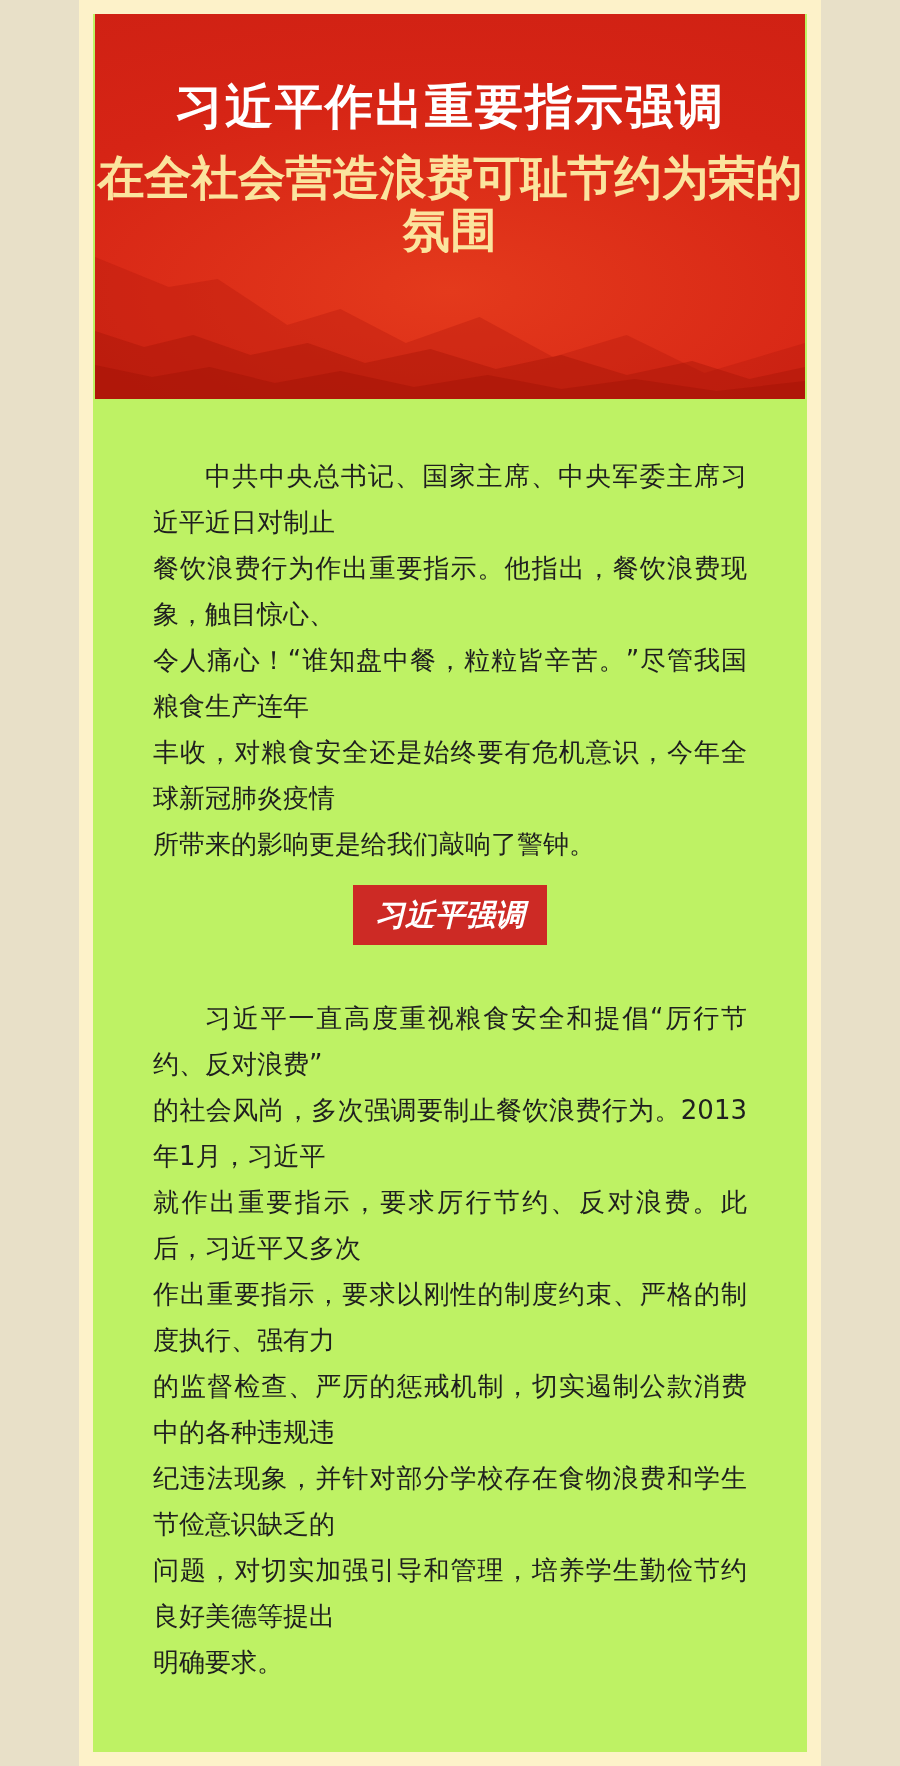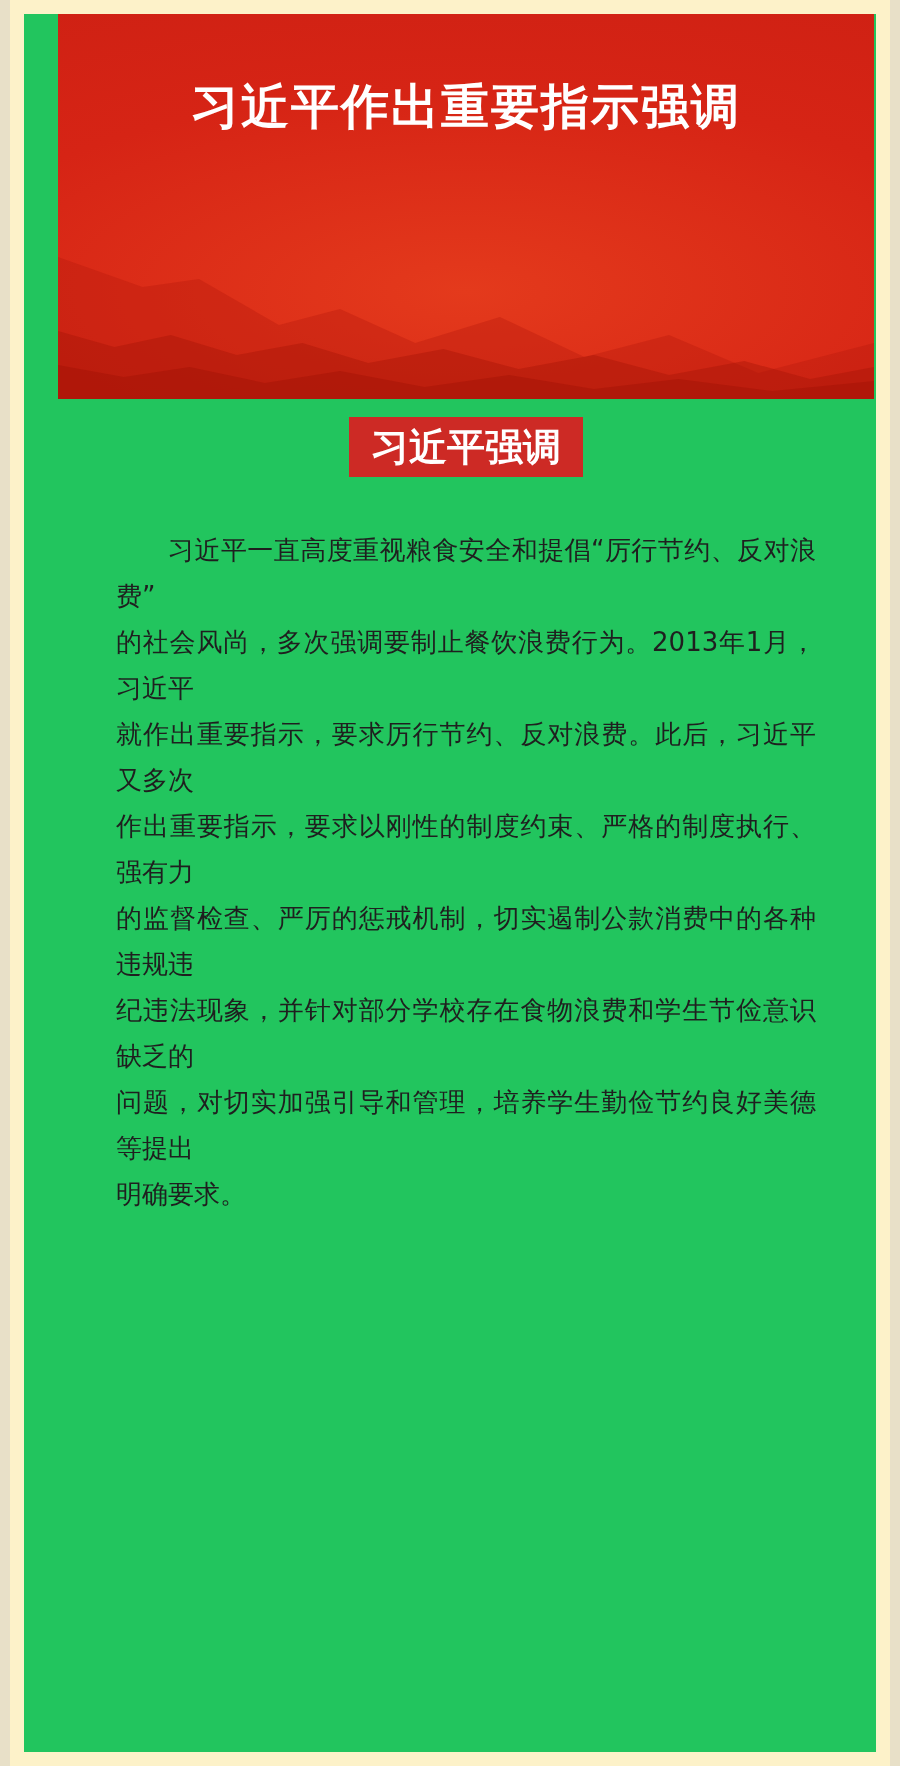--- a/index.html
+++ b/index.html
@@ -1,25 +1,24 @@
 <!DOCTYPE html>
 <html><head>
 <meta charset="utf-8">
 <style>
   html,body{margin:0;padding:0;}
   body{background:#e8e0c8;font-family:"DejaVu Sans",sans-serif;}
   .page{
     position:relative;
-    width:880px;height:1766px;
+    width:742px;height:1766px;
     margin:0 auto;
     box-sizing:border-box;
-    background:#22c55e;
+    background:#bef264;
     border:14px solid #fdf2c9;
     overflow:hidden;
-    padding-left:32px;
   }
   
   .banner{
     position:relative;
     margin:0 2px;
     height:385px;
     background:radial-gradient(120% 95% at 50% 72%, #e43a1c 0%, #d62415 55%, #cd2013 100%);
     overflow:hidden;
     text-align:center;
   }
@@ -56,24 +55,24 @@
     text-align:justify;
   }
   .para-1{margin-top:54px;}
   .para-2{margin-top:50px;}
   
   .badge{
     width:max-content;
     margin:18px auto 0;
     background:#cd2a25;
     color:#ffffff;
-    font-size:38px;line-height:38px;
+    font-size:30px;line-height:38px;
     font-weight:700;
     padding:11px 22px;
-    position:relative;z-index:2;
+    position:relative;z-index:2;font-style:italic;
   }
   .quote-box{
     margin:0 -20px;
     background:#fdf5da;
     padding:25px 26px 25px;
   }
   .quote{
     margin:0;
     font-size:26px;
     line-height:46px;
@@ -84,29 +83,35 @@
     text-align:justify;
   }
 </style>
 </head>
 <body>
 
 <div class="page">
 
   <div class="banner">
     <div class="banner-line1">习近平作出重要指示强调</div>
+    <div class="banner-line3">在全社会营造浪费可耻节约为荣的氛围</div>
     <svg class="mountains" viewBox="0 0 868 160" preserveAspectRatio="none" aria-hidden="true">
       <path d="M0,18 L90,48 L150,40 L235,86 L300,70 L380,104 L470,78 L560,118 L650,96 L745,134 L868,104 L868,160 L0,160 Z" fill="#b7190d" opacity="0.38"></path>
       <path d="M0,92 L60,108 L120,96 L190,116 L260,104 L330,124 L410,110 L490,130 L570,116 L650,136 L730,122 L800,140 L868,128 L868,160 L0,160 Z" fill="#a81508" opacity="0.42"></path>
       <path d="M0,126 L70,138 L140,128 L220,144 L300,132 L390,148 L480,136 L570,150 L660,140 L760,152 L868,142 L868,160 L0,160 Z" fill="#9e1206" opacity="0.40"></path>
     </svg>
   </div>
 
   <div class="body">
 
+    <p class="para para-1">中共中央总书记、国家主席、中央军委主席习近平近日对制止
+餐饮浪费行为作出重要指示。他指出，餐饮浪费现象，触目惊心、
+令人痛心！“谁知盘中餐，粒粒皆辛苦。”尽管我国粮食生产连年
+丰收，对粮食安全还是始终要有危机意识，今年全球新冠肺炎疫情
+所带来的影响更是给我们敲响了警钟。</p>
 
     <div class="badge">习近平强调</div>
 
 
     <p class="para para-2">习近平一直高度重视粮食安全和提倡“厉行节约、反对浪费”
 的社会风尚，多次强调要制止餐饮浪费行为。2013年1月，习近平
 就作出重要指示，要求厉行节约、反对浪费。此后，习近平又多次
 作出重要指示，要求以刚性的制度约束、严格的制度执行、强有力
 的监督检查、严厉的惩戒机制，切实遏制公款消费中的各种违规违
 纪违法现象，并针对部分学校存在食物浪费和学生节俭意识缺乏的

